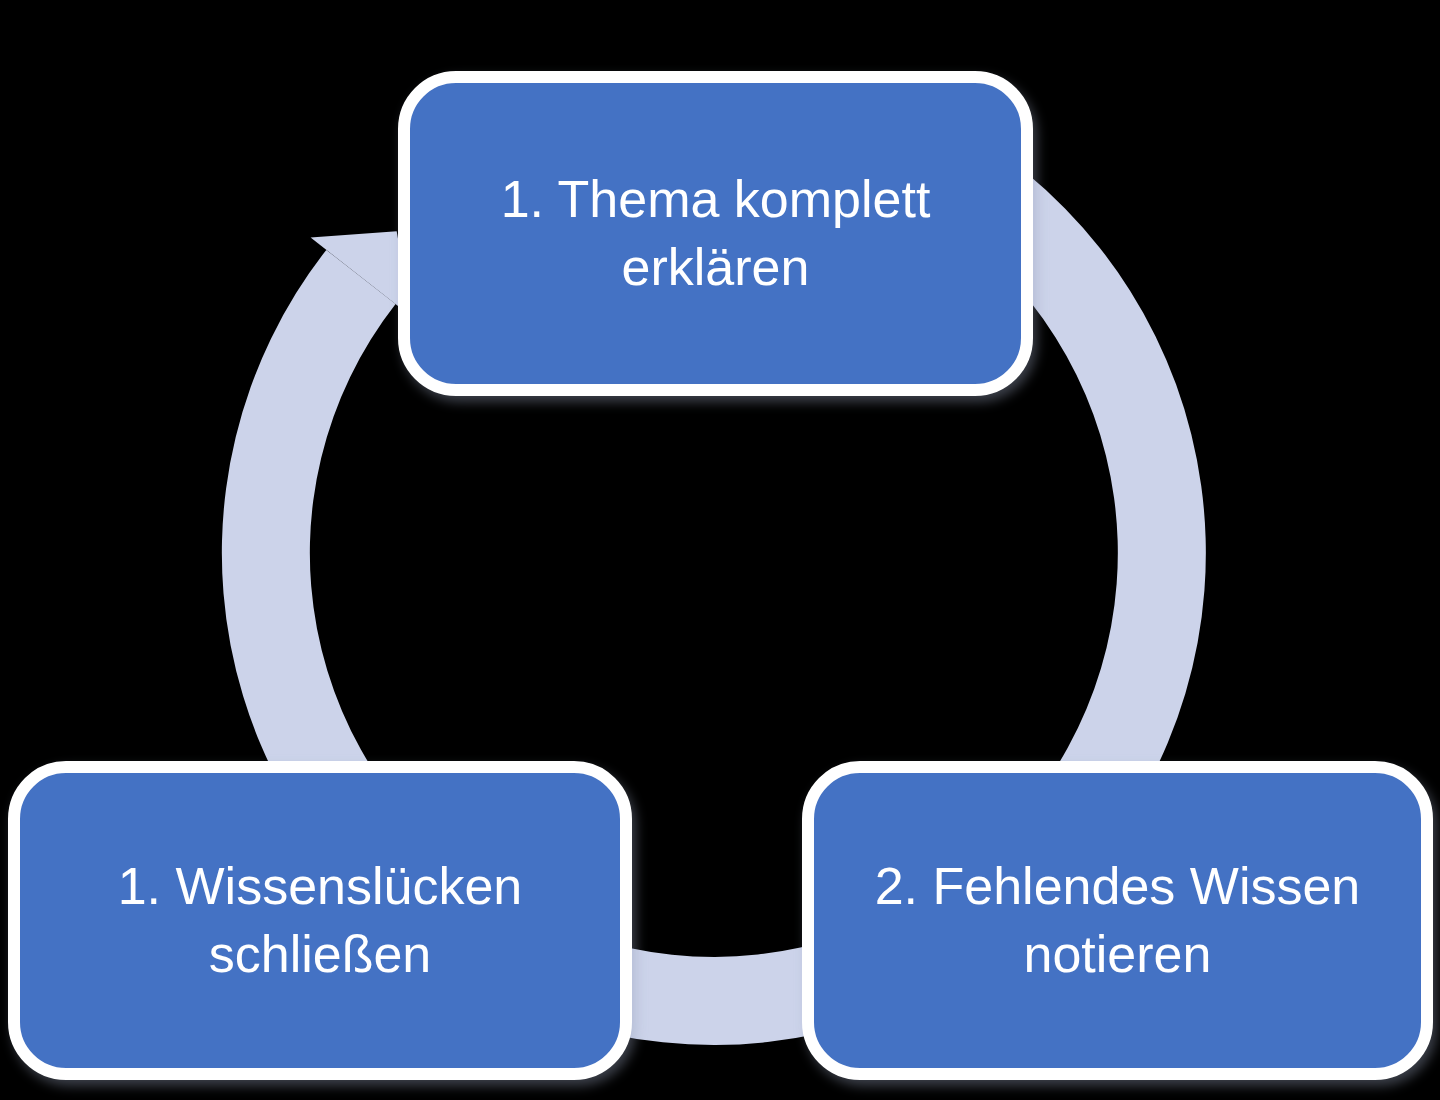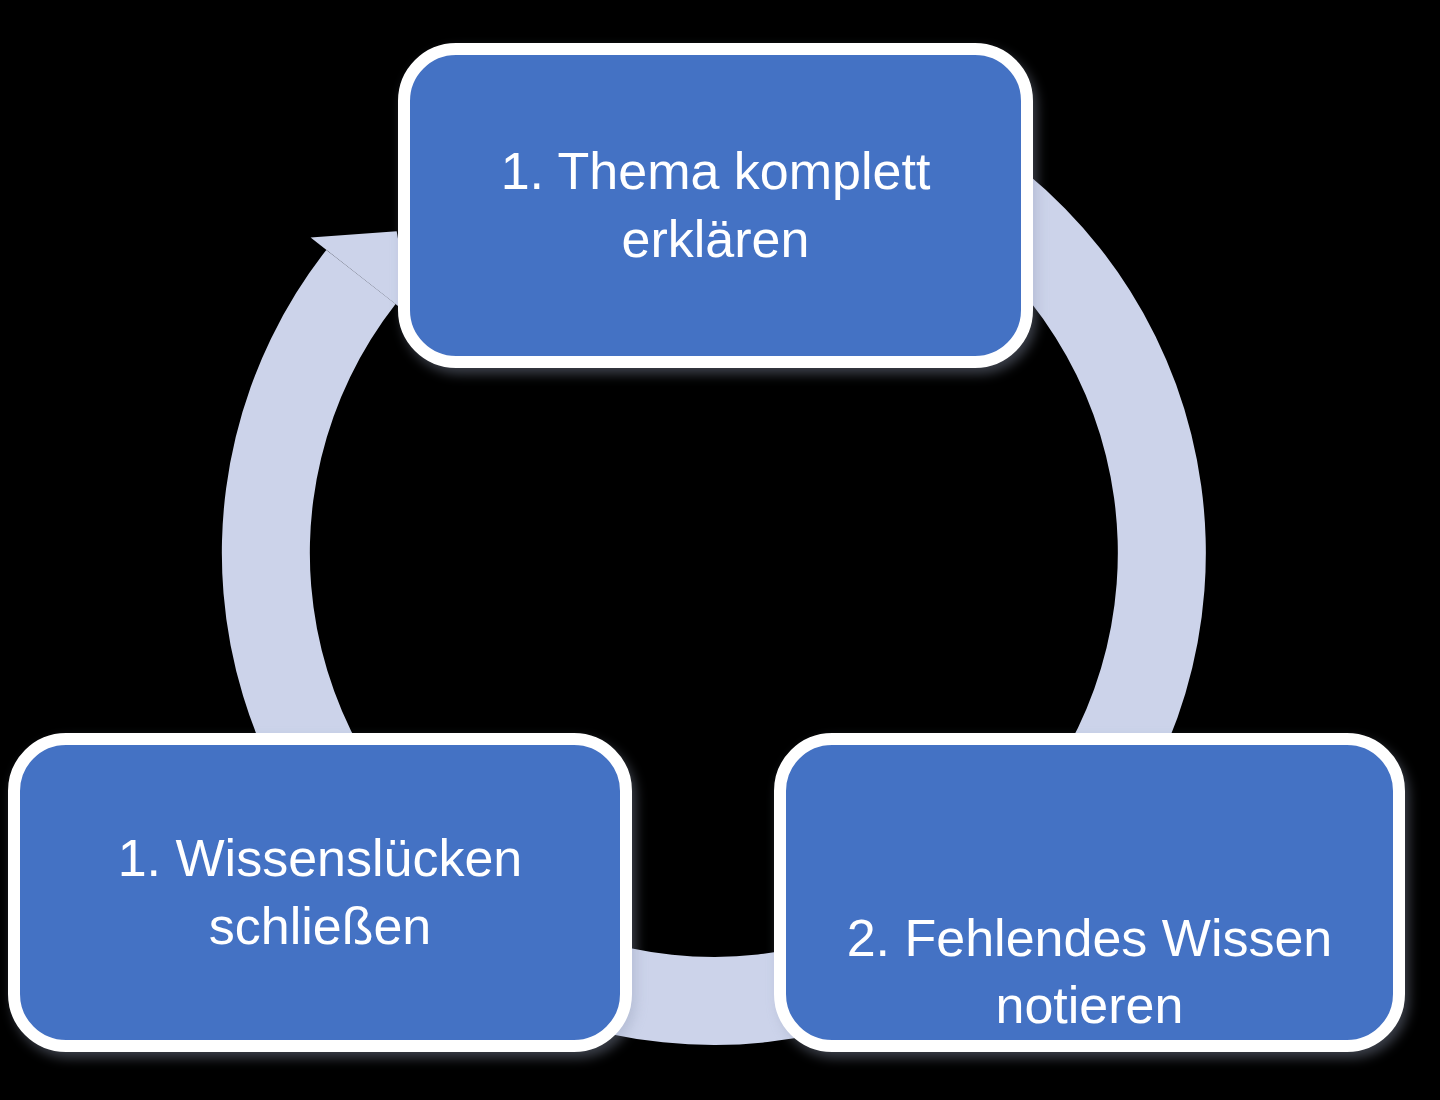--- a/index.html
+++ b/index.html
@@ -26,25 +26,26 @@
     background: var(--node-fill, #4472c4);
     border: 12px solid var(--node-border, #ffffff);
     border-radius: 58px;
     color: var(--text, #ffffff);
     display: flex;
     align-items: center;
     justify-content: center;
     text-align: center;
     font-size: 52px;
     line-height: 1.3;
-    padding: 0 20px;
+    padding: 15px 20px;
     box-shadow: 4px 6px 12px rgba(150, 160, 185, 0.40);
+    margin-top: 28px;
   }
   .node-1 { left: 398px; top: 43px;  width: 635px; height: 325px; }
-  .node-2 { left: 774px; top: 733px; width: 631px; height: 319px; align-items: flex-end; }
+  .node-2 { left: 802px; top: 733px; width: 631px; height: 319px; }
   .node-3 { left: 8px;   top: 733px; width: 624px; height: 319px; }
 </style>
 </head>
 <body>
 
 <div class="canvas">
 
   <svg class="ring" width="1440" height="1100" viewBox="0 0 1440 1100">
     <path fill="var(--arrow, #ccd3ea)" d="M841.3 77.8 A492 492 0 1 1 326.3 249.9 L395.6 304.1 A404 404 0 1 0 818.6 162.8 Z"></path>
     <path fill="var(--arrow, #ccd3ea)" d="M310.6 237.6 L396.7 231.3 L411.4 316.4 Z"></path>

